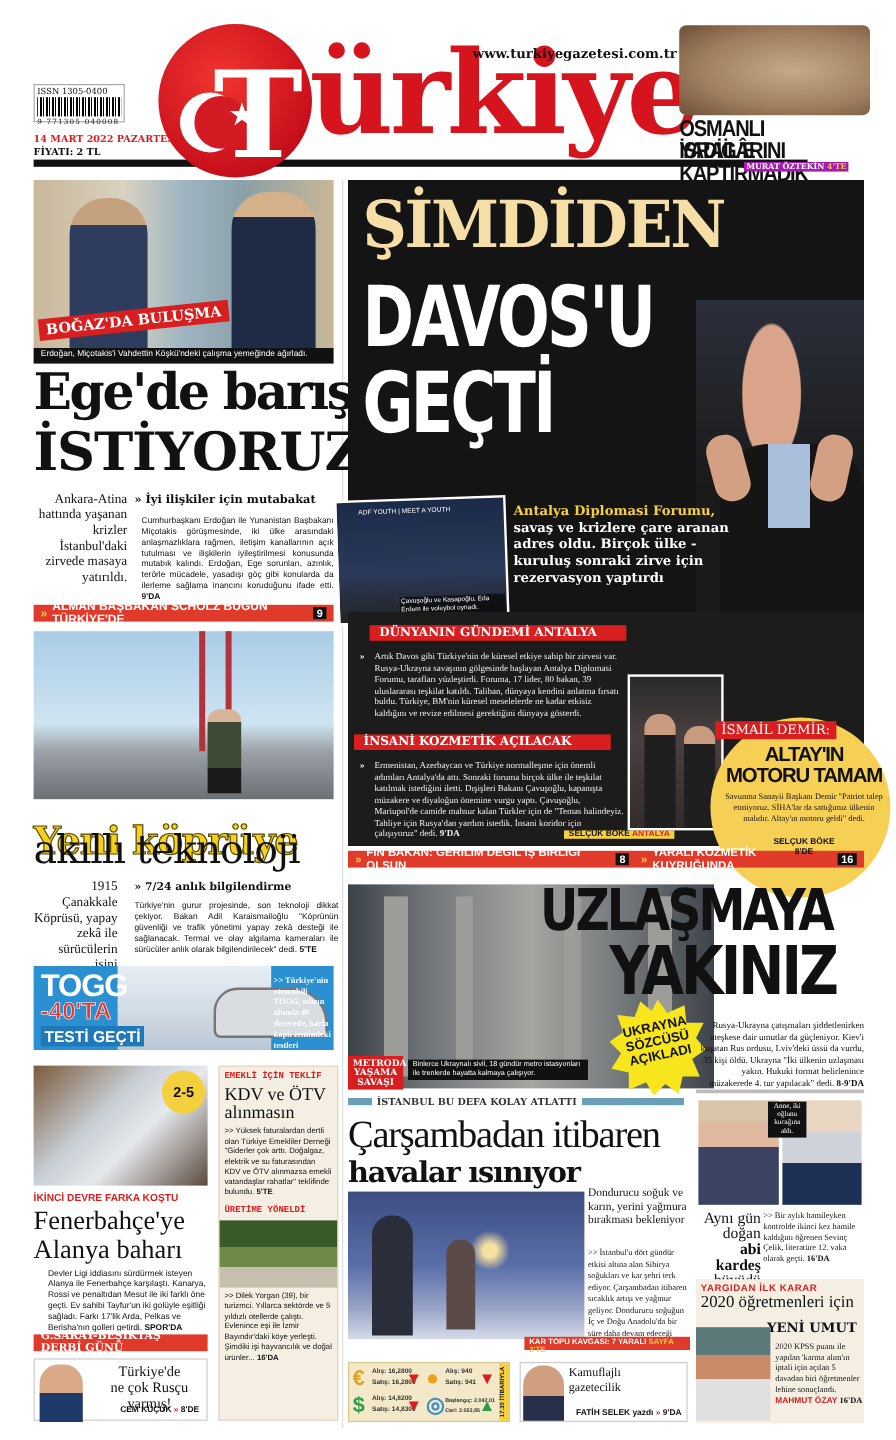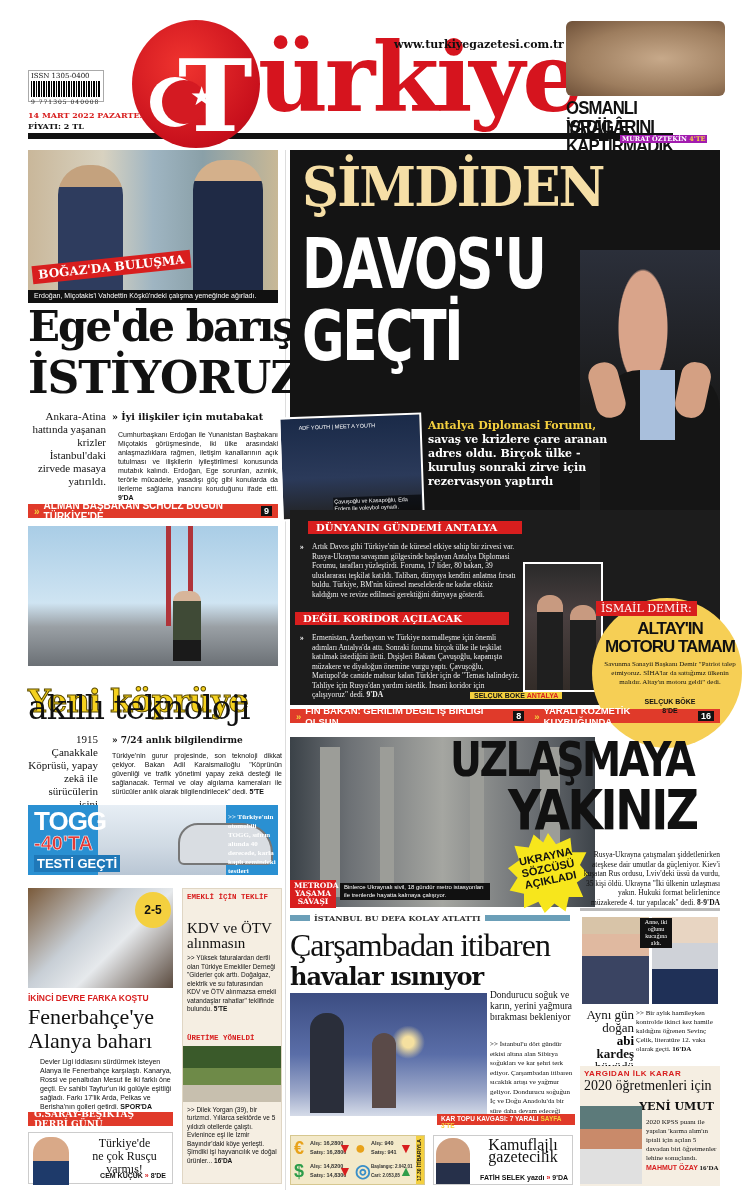--- a/index.html
+++ b/index.html
@@ -69,21 +69,21 @@
 .fener-body{left:28px;top:1057px;width:145px;font-family:"Liberation Sans",sans-serif;font-size:7px;line-height:9px;padding-left:12px}
 .derbi{left:28px;top:1112px;width:145px;height:14px;font-size:9px}
 .cem{left:28px;top:1132px;width:145px;height:52px;border:1px solid #ccc}
 .cem .face{position:absolute;left:4px;top:4px;width:36px;height:48px;background:linear-gradient(#d9a988 0 50%,#1e3a6a 50%);border-radius:16px 16px 0 0}
 .cem .t{position:absolute;left:48px;top:4px;width:95px;text-align:center;font-family:"Liberation Serif",serif;font-size:12px;line-height:13px}
 .cem .by{position:absolute;right:6px;bottom:4px;font-family:"Liberation Sans",sans-serif;font-size:7px;font-weight:bold}
 
 
 .kdv{left:182px;top:888px;width:100px;height:296px;background:#f5eee2;border:1px solid #e0d6c4;padding:4px}
 .kdv .kick{color:#d81e1e;font-family:Liberation Mono, monospace;font-weight:bold;font-size:7.5px}
-.kdv .h{font-family:"Liberation Serif",serif;font-size:15px;line-height:15px;margin-top:20px}
+.kdv .h{font-family:"Liberation Serif",serif;font-size:15px;line-height:15px;margin-top:5px}
 .kdv .b{font-family:"Liberation Sans",sans-serif;font-size:6.5px;line-height:8.5px;margin-top:3px}
 .kdv .sheep{height:56px;margin:4px -4px;background:linear-gradient(#3a5a2a 0 40%,#6e8a48 40% 70%,#c7bfae 70%)}
 
 
 .mainbox{left:290px;top:150px;width:430px;height:360px;background:#141414}
 .cav{left:580px;top:250px;width:140px;height:260px;background:radial-gradient(ellipse at 45% 30%,#d9a48a 0 22%,transparent 23%),linear-gradient(#2b2f3a 0,#1a1a1a 60%)}
 .cav .suit{position:absolute;left:20px;top:120px;width:120px;height:140px;background:#151515;border-radius:40px 40px 0 0}
 .cav .shirt{position:absolute;left:60px;top:120px;width:35px;height:70px;background:#a9bfdc}
 .cav .hand1,.cav .hand2{position:absolute;width:30px;height:56px;background:#d4a083;border-radius:14px}
 .cav .hand1{left:12px;top:112px;transform:rotate(-15deg)}
@@ -143,21 +143,21 @@
 
 
 .doviz{left:290px;top:1135px;width:135px;height:50px;background:#f3e9c9;border:1px solid #d6c78f}
 .cur{position:absolute;font-family:"Liberation Sans",sans-serif;font-size:5.5px;font-weight:bold;color:#333;line-height:9px}
 .cur .ico{position:absolute;left:0;top:0;font-size:18px;line-height:18px;font-weight:bold}
 .cur .tri{position:absolute;left:44px;top:2px;font-size:14px;line-height:14px}
 .cur .v{position:absolute;left:16px;top:0;white-space:nowrap}
 .itibari{position:absolute;right:0;top:0;width:8px;height:48px;background:#f4d03f;font-size:5px;writing-mode:vertical-rl;transform:rotate(180deg);text-align:center;font-weight:bold;font-family:"Liberation Sans",sans-serif}
 .fatih{left:433px;top:1135px;width:140px;height:50px;border:1px solid #ccc}
 .fatih .face{position:absolute;left:2px;top:2px;width:34px;height:46px;background:linear-gradient(#cf9f80 0 55%,#26304a 55%);border-radius:16px 16px 0 0}
-.fatih .t{position:absolute;left:40px;top:3px;width:98px;text-align:center;font-family:"Liberation Serif",serif;font-size:16px;line-height:12px}
+.fatih .t{position:absolute;left:40px;top:3px;width:98px;text-align:left;font-family:"Liberation Serif",serif;font-size:10px;line-height:12px}
 .fatih .by{position:absolute;right:4px;bottom:3px;font-family:"Liberation Sans",sans-serif;font-size:7px;font-weight:bold}
 
 
 .anne-ph{left:582px;top:917px;width:136px;height:87px;display:flex;gap:3px}
 .anne-ph div{flex:1}
 .anne1{background:linear-gradient(#d8c4a8 0 20%,#e0b9a0 20% 45%,#3a4462 45%)}
 .anne2{background:linear-gradient(#e8d5c2 0 30%,#cfd2d8 30% 60%,#1f3057 60%)}
 .anne-cap{left:640px;top:918px;width:32px;background:#111;color:#fff;font-family:"Liberation Serif",serif;font-size:6px;line-height:7px;padding:1px;text-align:center}
 .ayni{left:582px;top:1008px;width:52px;text-align:right;font-family:"Liberation Serif",serif;font-size:13px;line-height:13px}
 .ayni .abi{color:#000000;font-weight:bold}
@@ -254,21 +254,21 @@
       <div>Türkiye'de</div>
       <div>ne çok Rusçu varmış!</div>
     </div>
   <div class="by"><span>CEM KÜÇÜK</span> <span style="color:#d81e1e">»</span> <span>8'DE</span></div>
 </div>
 
 <div class="abs kdv">
   <div class="kick">EMEKLİ İÇİN TEKLİF</div>
   <div class="h">KDV ve ÖTV alınmasın</div>
   <div class="b"><span>&gt;&gt; Yüksek faturalardan dertli olan Türkiye Emekliler Derneği "Giderler çok arttı. Doğalgaz, elektrik ve su faturasından KDV ve ÖTV alınmazsa emekli vatandaşlar rahatlar" teklifinde bulundu.</span> <b>5'TE</b></div>
-  <div class="kick" style="margin-top:20px">ÜRETİME YÖNELDİ</div>
+  <div class="kick" style="margin-top:6px">ÜRETİME YÖNELDİ</div>
   <div class="sheep"></div>
   <div class="b"><span>&gt;&gt; Dilek Yorgan (39), bir turizmci. Yıllarca sektörde ve 5 yıldızlı otellerde çalıştı. Evlenince eşi ile İzmir Bayındır'daki köye yerleşti. Şimdiki işi hayvancılık ve doğal ürünler...</span> <b>16'DA</b></div>
 </div>
 
 <div class="abs mainbox"></div>
 <div class="abs cav">
   <div class="suit"></div>
     <div class="shirt"></div>
     <div class="hand1"></div>
     <div class="hand2"></div>
@@ -278,21 +278,21 @@
 <div class="abs gecti">GEÇTİ</div>
 <div class="abs volley">
   <div class="banner">ADF YOUTH | MEET A YOUTH</div>
   <div class="cap">Çavuşoğlu ve Kasapoğlu, Eda Erdem ile voleybol oynadı.</div>
 </div>
 <div class="abs adf"><span>Antalya Diplomasi Forumu,</span> <span style="color:#fff">savaş ve krizlere çare aranan adres oldu. Birçok ülke - kuruluş sonraki zirve için rezervasyon yaptırdı</span></div>
 
 <div class="abs sec2"></div>
 <div class="abs dg red-h">DÜNYANIN GÜNDEMİ ANTALYA</div>
 <div class="abs dg-body"><span class="chev" style="color:#fff;position:absolute;left:0">»</span><span>Artık Davos gibi Türkiye'nin de küresel etkiye sahip bir zirvesi var. Rusya-Ukrayna savaşının gölgesinde başlayan Antalya Diplomasi Forumu, tarafları yüzleştirdi. Foruma, 17 lider, 80 bakan, 39 uluslararası teşkilat katıldı. Taliban, dünyaya kendini anlatma fırsatı buldu. Türkiye, BM'nin küresel meselelerde ne kadar etkisiz kaldığını ve revize edilmesi gerektiğini dünyaya gösterdi.</span></div>
-<div class="abs ins red-h">DEĞİL KORİDOR AÇILACAK</div>
+<div class="abs ins red-h">İNSANİ KOZMETİK AÇILACAK</div>
 <div class="abs ins-body"><span class="chev" style="color:#fff;position:absolute;left:0">»</span><span>Ermenistan, Azerbaycan ve Türkiye normalleşme için önemli adımları Antalya'da attı. Sonraki foruma birçok ülke ile teşkilat katılmak istediğini iletti. Dışişleri Bakanı Çavuşoğlu, kapanışta müzakere ve diyaloğun önemine vurgu yaptı. Çavuşoğlu, Mariupol'de camide mahsur kalan Türkler için de "Temas halindeyiz. Tahliye için Rusya'dan yardım istedik. İnsani koridor için çalışıyoruz" dedi.</span> <b>9'DA</b></div>
 <div class="abs selcuk"><span style="color:#111">SELÇUK BÖKE</span> <span>ANTALYA</span></div>
 <div class="abs forum-ph">
   <div class="p" style="left:12px"></div>
     <div class="p" style="left:45px;height:85px"></div>
 </div>
 <div class="abs ismail-circle"></div>
 <div class="abs strip-red strip2">
   <span class="chev">»</span>
   <span>FİN BAKAN: GERİLİM DEĞİL İŞ BİRLİĞİ OLSUN</span>

